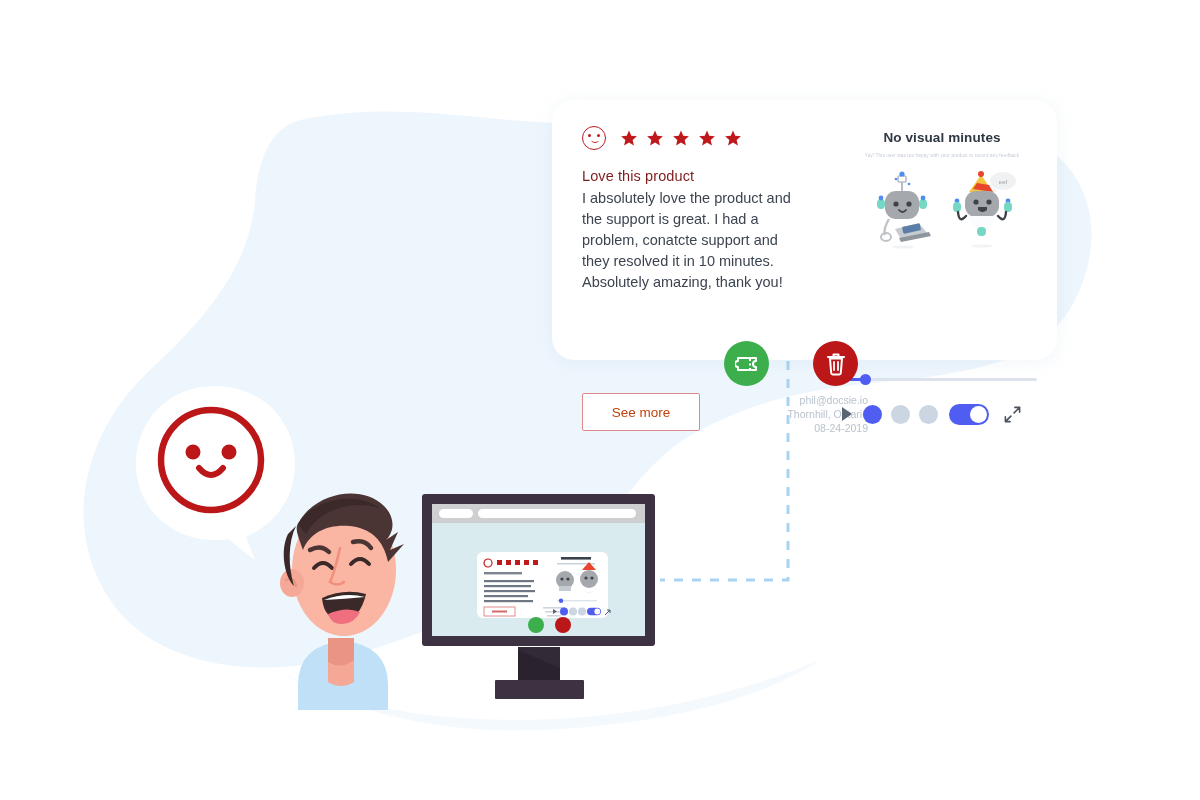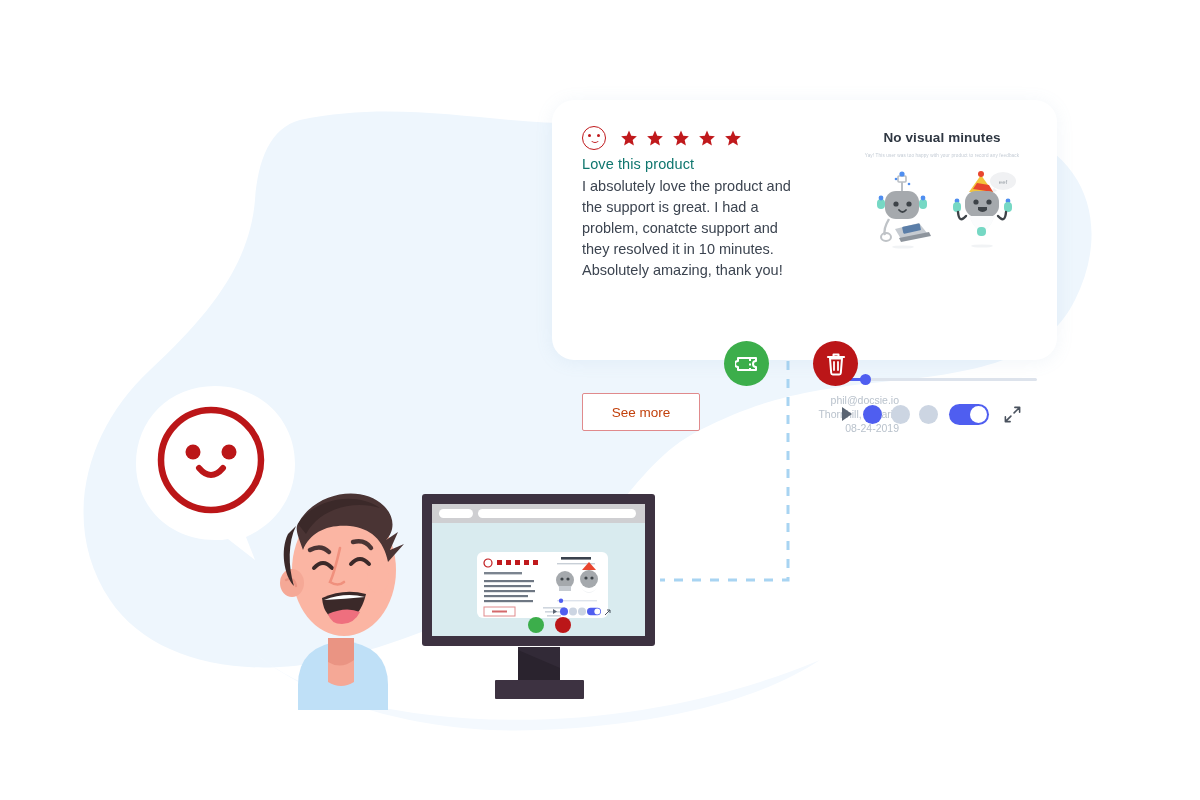--- a/index.html
+++ b/index.html
@@ -33,33 +33,33 @@
   .emoji-badge .eye-l{width:3px;height:3px;left:5px;top:7px;}
   .emoji-badge .eye-r{width:3px;height:3px;right:5px;top:7px;}
   .emoji-badge .mouth{
     width:8px;height:4px;left:6.5px;top:11px;border-radius:0 0 8px 8px;
     background:transparent;border-bottom:1.6px solid #c0191c;
     border-left:1.6px solid transparent;border-right:1.6px solid transparent;
   }
   .stars{display:flex;gap:8px;margin-left:4px;}
   .star{width:18px;height:18px;display:block;}
   .review-title{
-    margin-top:6px;font-size:14.5px;color:#0f766e;letter-spacing:.1px;
+    margin-top:18px;font-size:14.5px;color:#7f1d1d;letter-spacing:.1px;
   }
   .review-body{
     margin-top:4px;font-size:14.5px;line-height:21px;color:#3c4450;
   }
   .see-more{
     position:absolute;left:30px;top:293px;width:116px;height:36px;
     border:1.3px solid #e08a8c;background:#fff;border-radius:2px;
     color:#c2410c;font-size:13.5px;display:flex;align-items:center;
     justify-content:center;cursor:pointer;
   }
   .meta{
-    position:absolute;left:175px;top:293px;width:172px;text-align:right;
+    position:absolute;left:144px;top:293px;width:172px;text-align:right;
     font-size:10.5px;line-height:14px;color:#b9c2cc;
   }
 
   
   .card-right{position:absolute;left:295px;top:30px;width:190px;}
   .nvf-title{
     text-align:center;font-size:13.5px;font-weight:bold;color:#2f3742;
     letter-spacing:.1px;
   }
   .nvf-sub{

